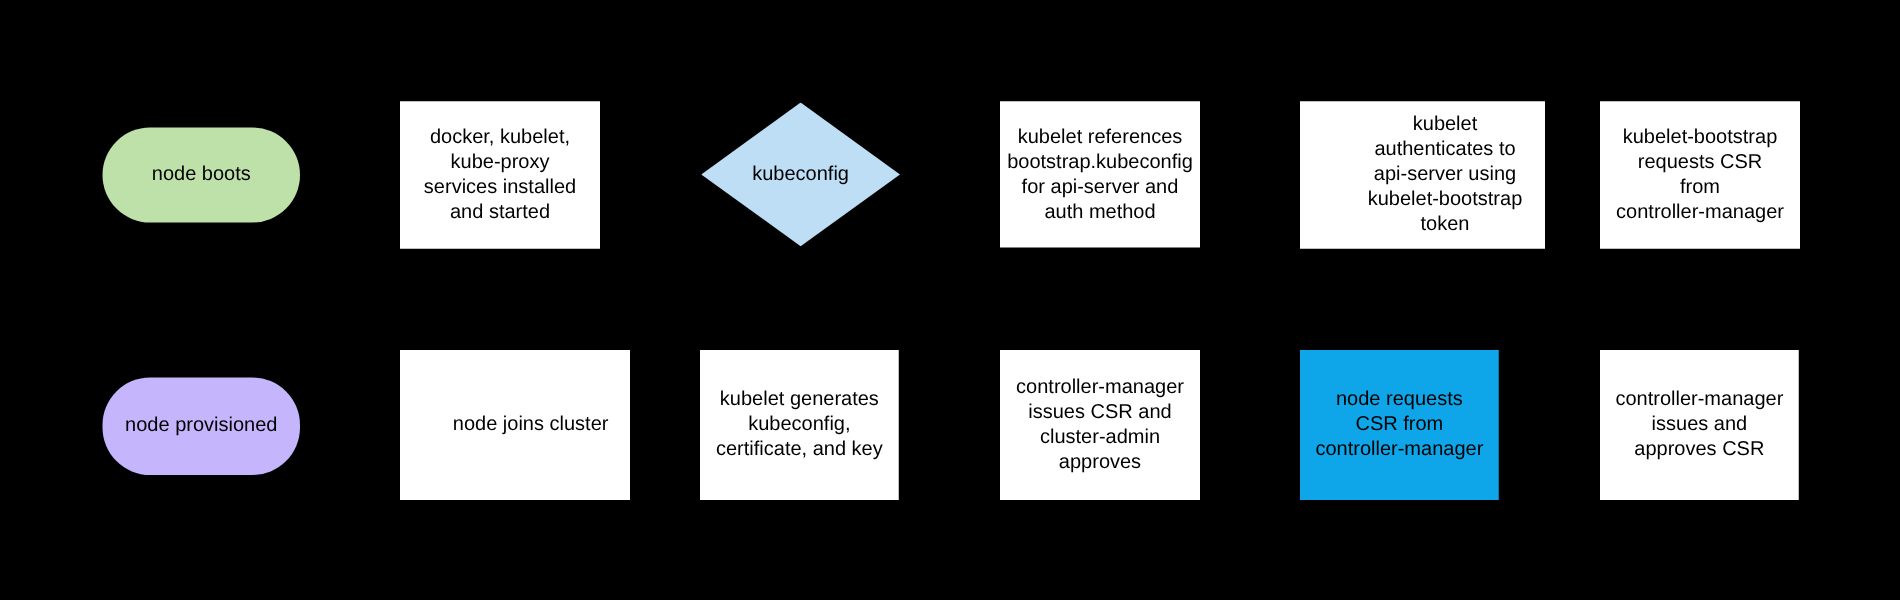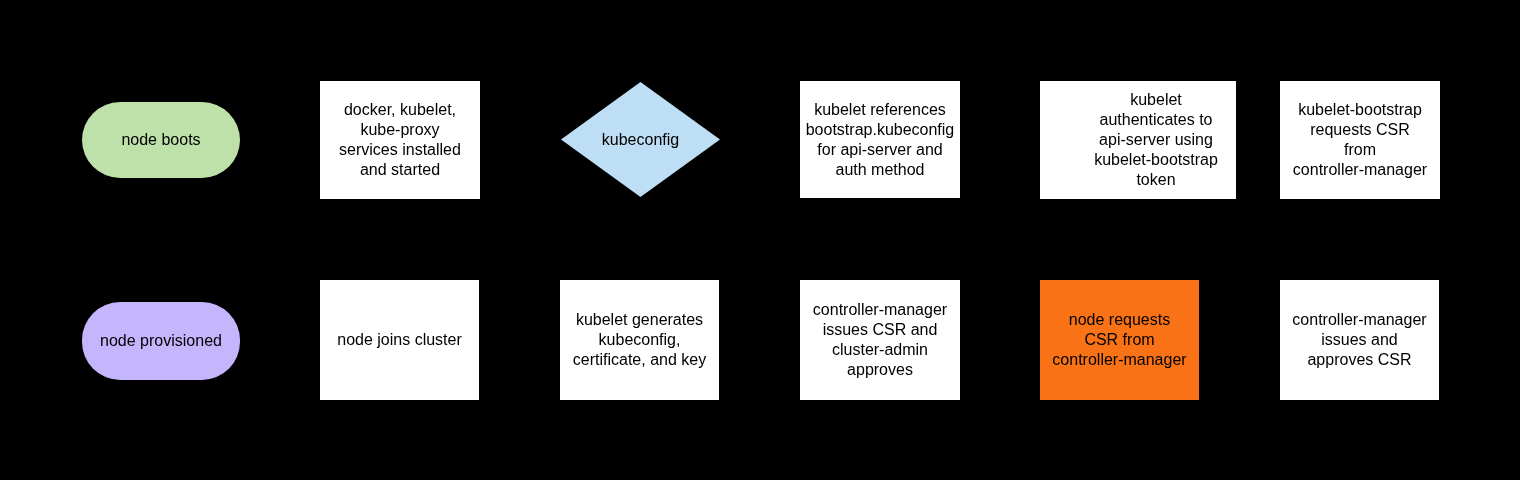--- a/index.html
+++ b/index.html
@@ -80,38 +80,38 @@
     <span class="label">kubelet-bootstrap
 requests CSR
 from
 controller-manager</span>
   </div>
 
   <div class="node terminal" style="left: 82px; top: 302px; width: 158px; height: 78px; background: #c4b5fd;">
     <span class="label">node provisioned</span>
   </div>
 
-  <div class="node process" style="left: 320px; top: 280px; width: 159px; height: 120px; background: rgb(255, 255, 255);">
+  <div class="node process" style="left: 320px; top: 280px; width: 159px; height: 120px; background: rgb(255, 255, 255); padding-left: 25px;">
     <span class="label">node joins cluster</span>
   </div>
 
   <div class="node process" style="left: 560px; top: 280px; width: 159px; height: 120px; background: rgb(255, 255, 255);">
     <span class="label">kubelet generates
 kubeconfig,
 certificate, and key</span>
   </div>
 
   <div class="node process" style="left: 800px; top: 280px; width: 160px; height: 120px; background: rgb(255, 255, 255);">
     <span class="label">controller-manager
 issues CSR and
 cluster-admin
 approves</span>
   </div>
 
-  <div class="node process" style="left: 1040px; top: 280px; width: 159px; height: 120px; background: #f97316; justify-content: center;">
+  <div class="node process" style="left: 1040px; top: 280px; width: 159px; height: 120px; background: #0ea5e9; justify-content: center;">
     <span class="label">node requests
 CSR from
 controller-manager</span>
   </div>
 
   <div class="node process" style="left: 1280px; top: 280px; width: 159px; height: 120px; background: rgb(255, 255, 255);">
     <span class="label">controller-manager
 issues and
 approves CSR</span>
   </div>

